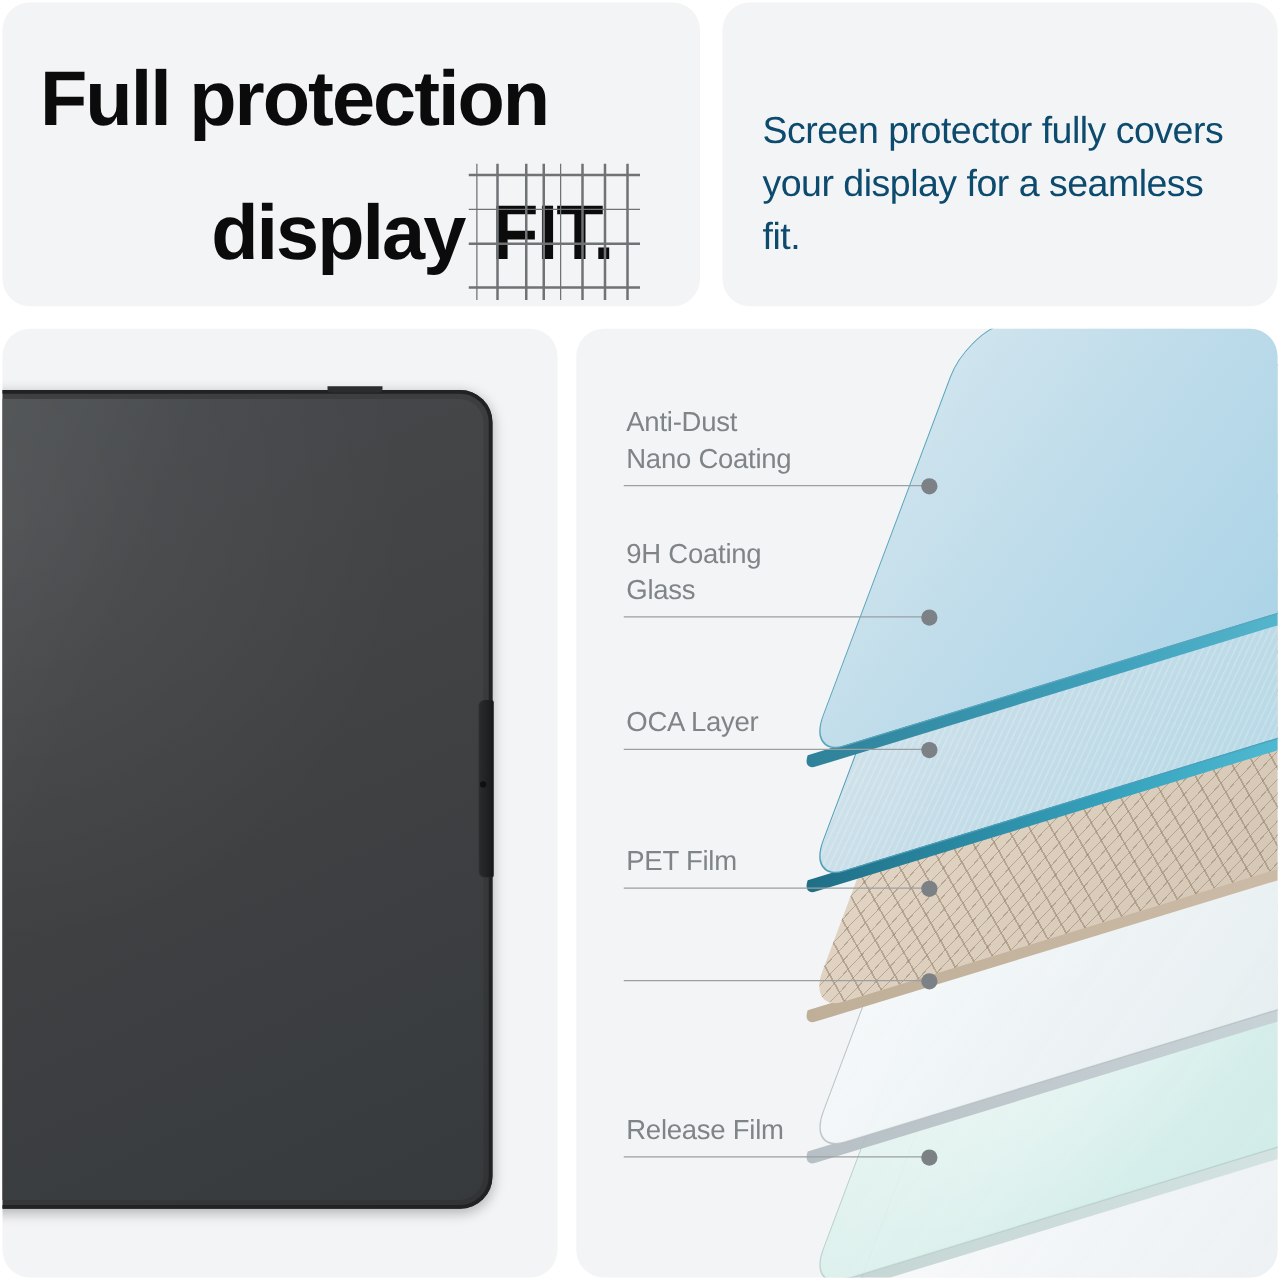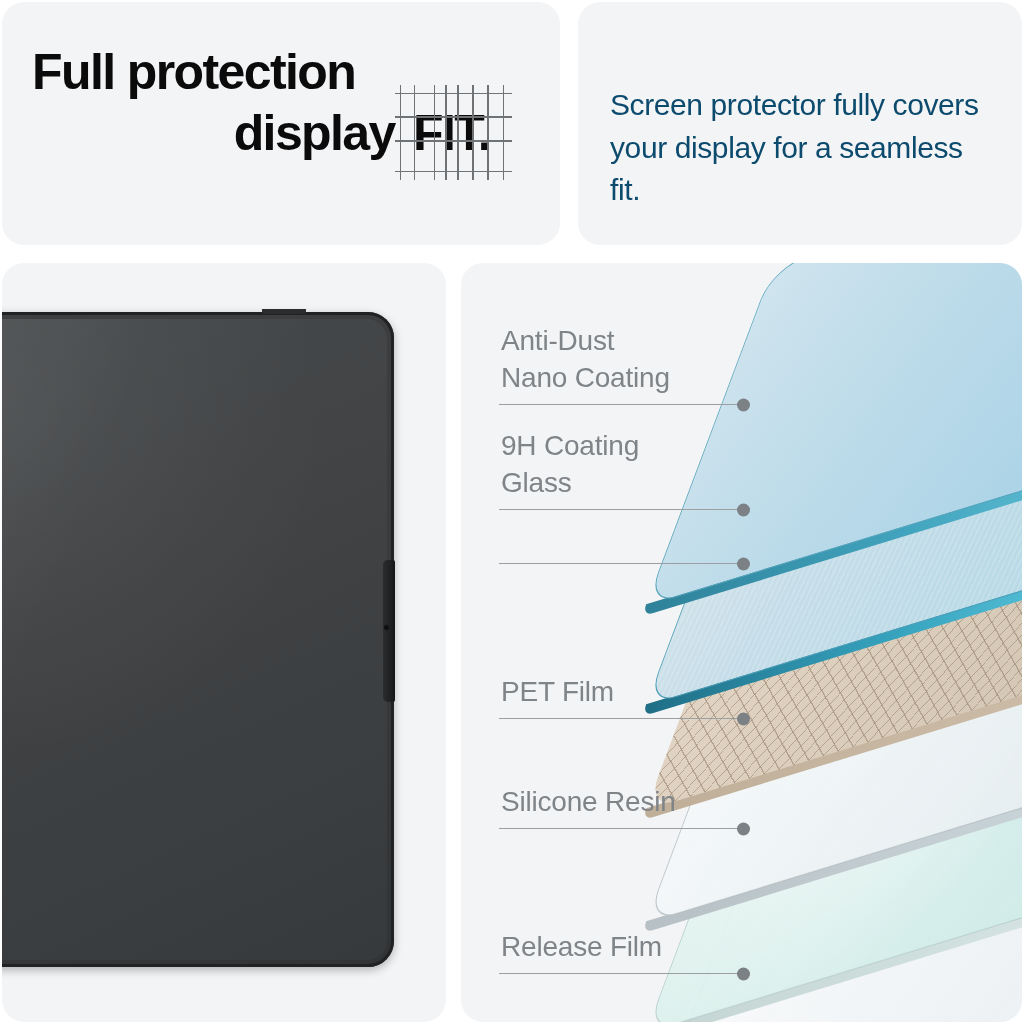--- a/index.html
+++ b/index.html
@@ -23,31 +23,32 @@
   #panel-subhead {left:578px;top:2px;width:444px;height:243px;}
   #panel-device  {left:2px;top:263px;width:444px;height:759px;}
   #panel-layers  {left:461px;top:263px;width:561px;height:759px;}
 
   
   .headline{
     position:absolute;
     left:30px;top:40px;
     width:520px;
     color:#0b0b0c;
-    font-size:50px;
+    font-size:62px;
     font-weight:bold;
     line-height:1.22;
     letter-spacing:-1.6px;
   }
   .hl-line{display:block;white-space:nowrap;}
   .hl-line.l2{text-align:right;padding-right:56px;}
   .fit-wrap{
     position:relative;
     display:inline-block;
     padding:0 6px;
+    margin-top:31px;
   }
   .fit-word{position:relative;z-index:2;}
   .grid-overlay{
     position:absolute;
     left:-12px;right:-16px;
     top:-18px;bottom:-16px;
     z-index:3;
     pointer-events:none;
   }
   .grid-overlay .gv,
@@ -205,21 +206,21 @@
     background:linear-gradient(118deg,rgba(250,251,252,.98) 0%,rgba(242,245,247,.96) 50%,rgba(234,239,242,.94) 100%);
     border:1.5px solid rgba(160,169,175,.6);
     box-sizing:border-box;
   }
   #layer-film .edge{background:linear-gradient(90deg,rgba(170,180,187,.9),rgba(198,207,213,.8));}
 
   
   .callout{position:absolute;left:38px;}
   .callout .ctext{
     color:#7f8488;
-    font-size:28px;
+    font-size:22px;
     line-height:1.32;
     letter-spacing:-0.2px;
     white-space:pre-line;
     margin:0 0 7px 2px;
   }
   .callout .cline{
     position:relative;
     height:1.4px;
     background:#9b9fa2;
   }
@@ -229,21 +230,21 @@
     transform:translateY(-50%);
     width:13px;height:13px;
     border-radius:50%;
     background:#7c8185;
   }
   #callout-coating {top:60px;}
   #callout-glass   {top:165px;}
   #callout-oca     {top:300px;}
   #callout-pet     {top:411px;}
   #callout-silicone{top:521px;}
-  #callout-film    {top:626px;margin-top:40px;}
+  #callout-film    {top:626px;}
 
   #callout-coating .cline,
   #callout-glass   .cline{width:240px;}
   #callout-oca     .cline,
   #callout-pet     .cline{width:240px;}
   #callout-silicone .cline,
   #callout-film     .cline{width:240px;}
 </style>
 </head>
 <body>
@@ -326,34 +327,34 @@
 
     <div class="callout" id="callout-glass">
       <div class="ctext">9H Coating
 Glass</div>
       <div class="cline">
         <span class="cdot"></span>
       </div>
     </div>
 
     <div class="callout" id="callout-oca">
+      <div class="ctext">OCA Layer</div>
       <div class="cline">
         <span class="cdot"></span>
       </div>
     </div>
 
     <div class="callout" id="callout-pet">
       <div class="ctext">PET Film</div>
       <div class="cline">
         <span class="cdot"></span>
       </div>
     </div>
 
     <div class="callout" id="callout-silicone">
-      <div class="ctext">Silicone Resin</div>
       <div class="cline">
         <span class="cdot"></span>
       </div>
     </div>
 
     <div class="callout" id="callout-film">
       <div class="ctext">Release Film</div>
       <div class="cline">
         <span class="cdot"></span>
       </div>

